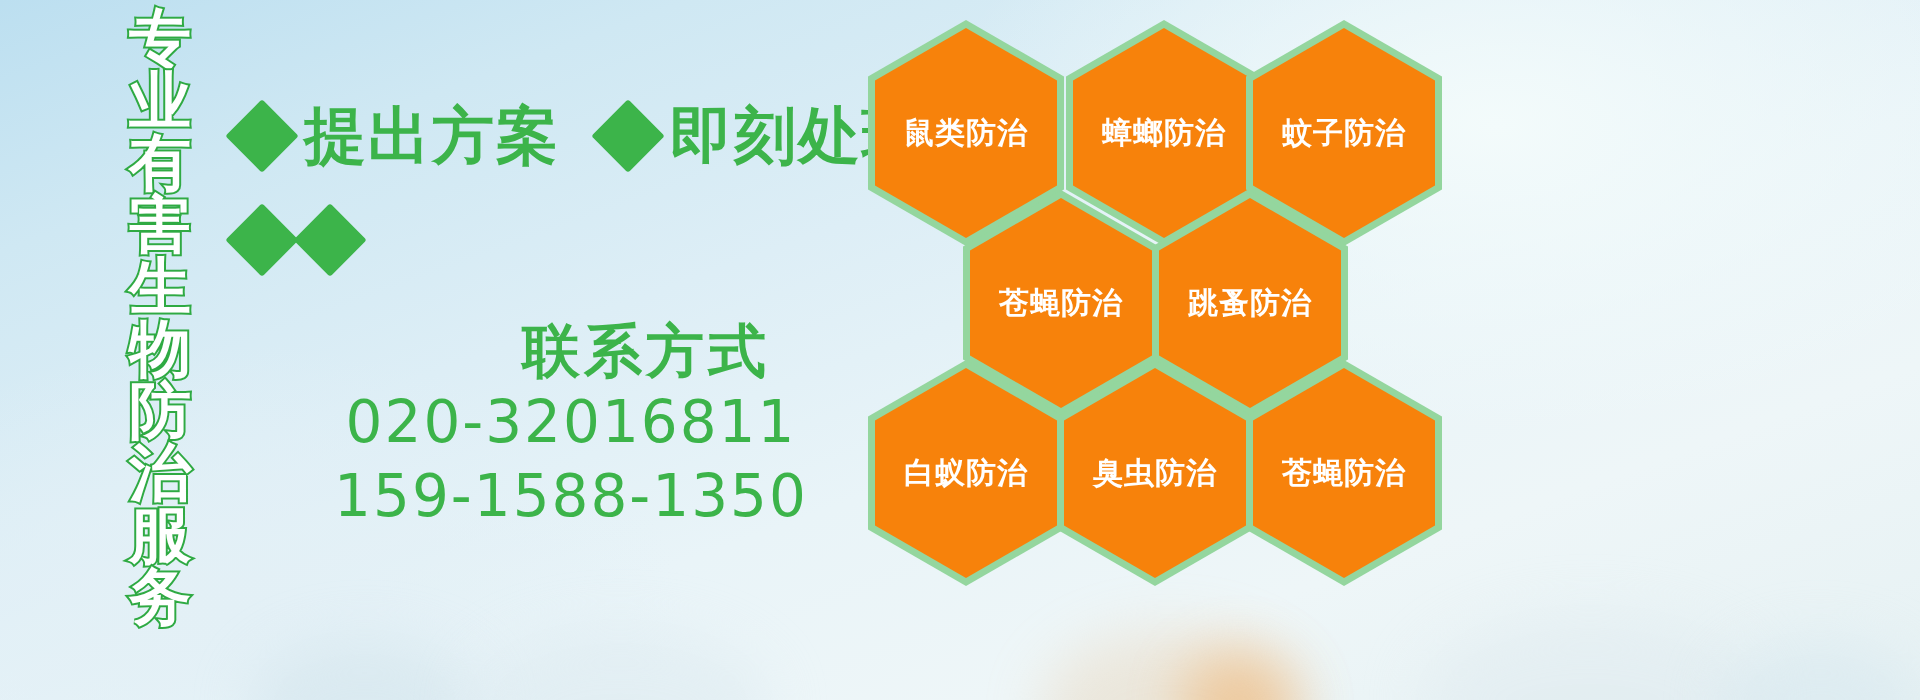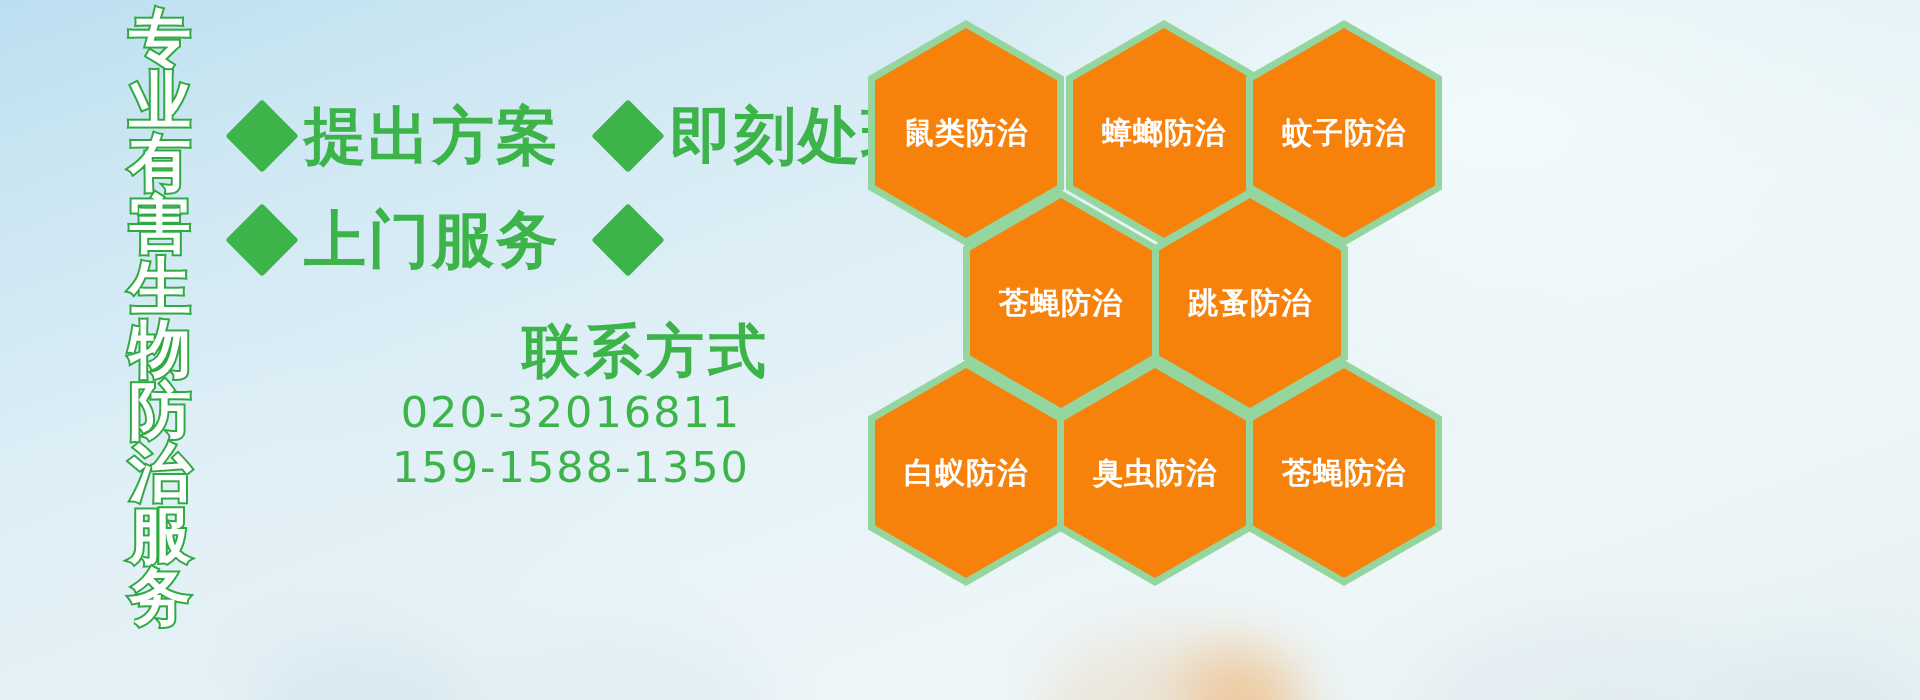--- a/index.html
+++ b/index.html
@@ -44,21 +44,21 @@
     width:52px;height:52px;background:#3cb44a;
     transform:rotate(45deg);flex:0 0 auto;margin-right:16px;border-radius:3px;
   }
   .btxt{margin-right:42px;letter-spacing:2px;}
   .btxt.last{margin-right:0;}
 
   
   .contact{position:absolute;left:236px;top:318px;width:640px;text-align:center;color:#3cb44a;}
   .contact-title{font-size:58px;font-weight:bold;letter-spacing:4px;line-height:1.15;
                  padding-left:180px;}
-  .phone{font-size:43px;font-weight:normal;letter-spacing:2px;line-height:1.28;
+  .phone{font-size:58px;font-weight:normal;letter-spacing:2px;line-height:1.28;
          padding-left:30px;}
 
   
   .hexwrap{position:absolute;left:860px;top:0px;width:600px;height:580px;margin-top:12px;}
   .hex{
     position:absolute;width:196px;height:226px;
     clip-path:polygon(50% 0%,100% 25%,100% 75%,50% 100%,0% 75%,0% 25%);
     background:#94d69e;
     display:flex;align-items:center;justify-content:center;
   }
@@ -111,21 +111,20 @@
 
   <div class="bullets">
     <div class="brow">
       <span class="dia"></span>
       <span class="btxt">提出方案</span>
       <span class="dia"></span>
       <span class="btxt last">即刻处理</span>
     </div>
     <div class="brow">
       <span class="dia"></span>
-      <span class="btxt">上门服务</span>
       <span class="dia"></span>
     </div>
   </div>
 
   <div class="contact">
     <div class="contact-title">联系方式</div>
     <div class="phone">020-32016811</div>
     <div class="phone">159-1588-1350</div>
   </div>
 

